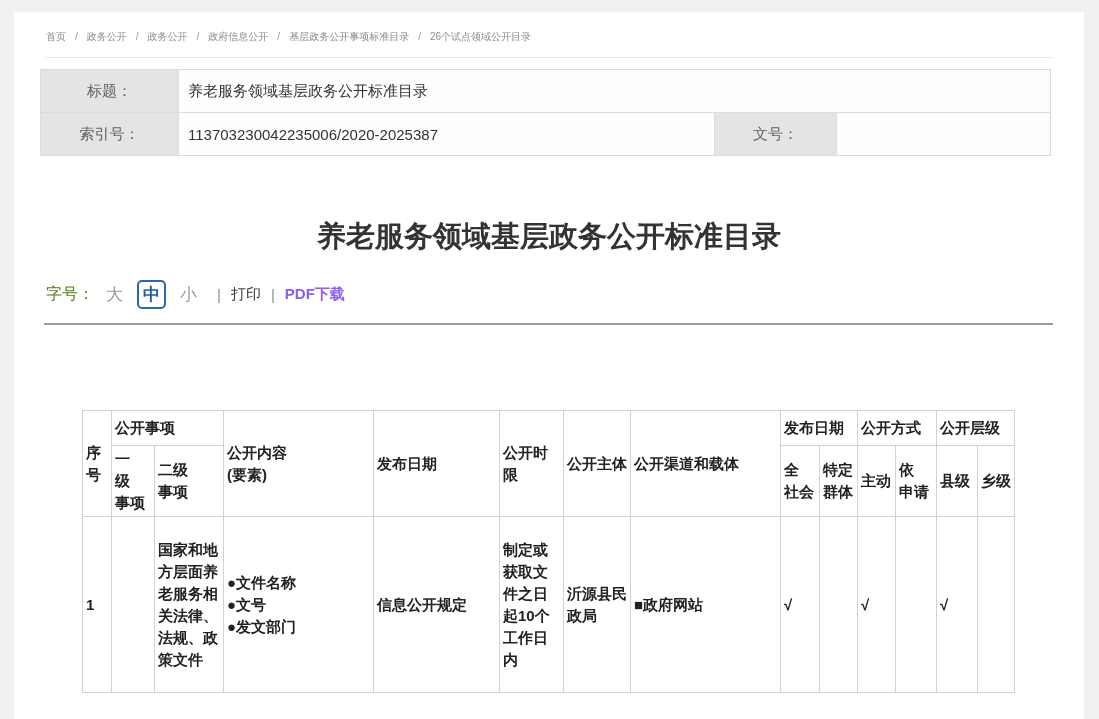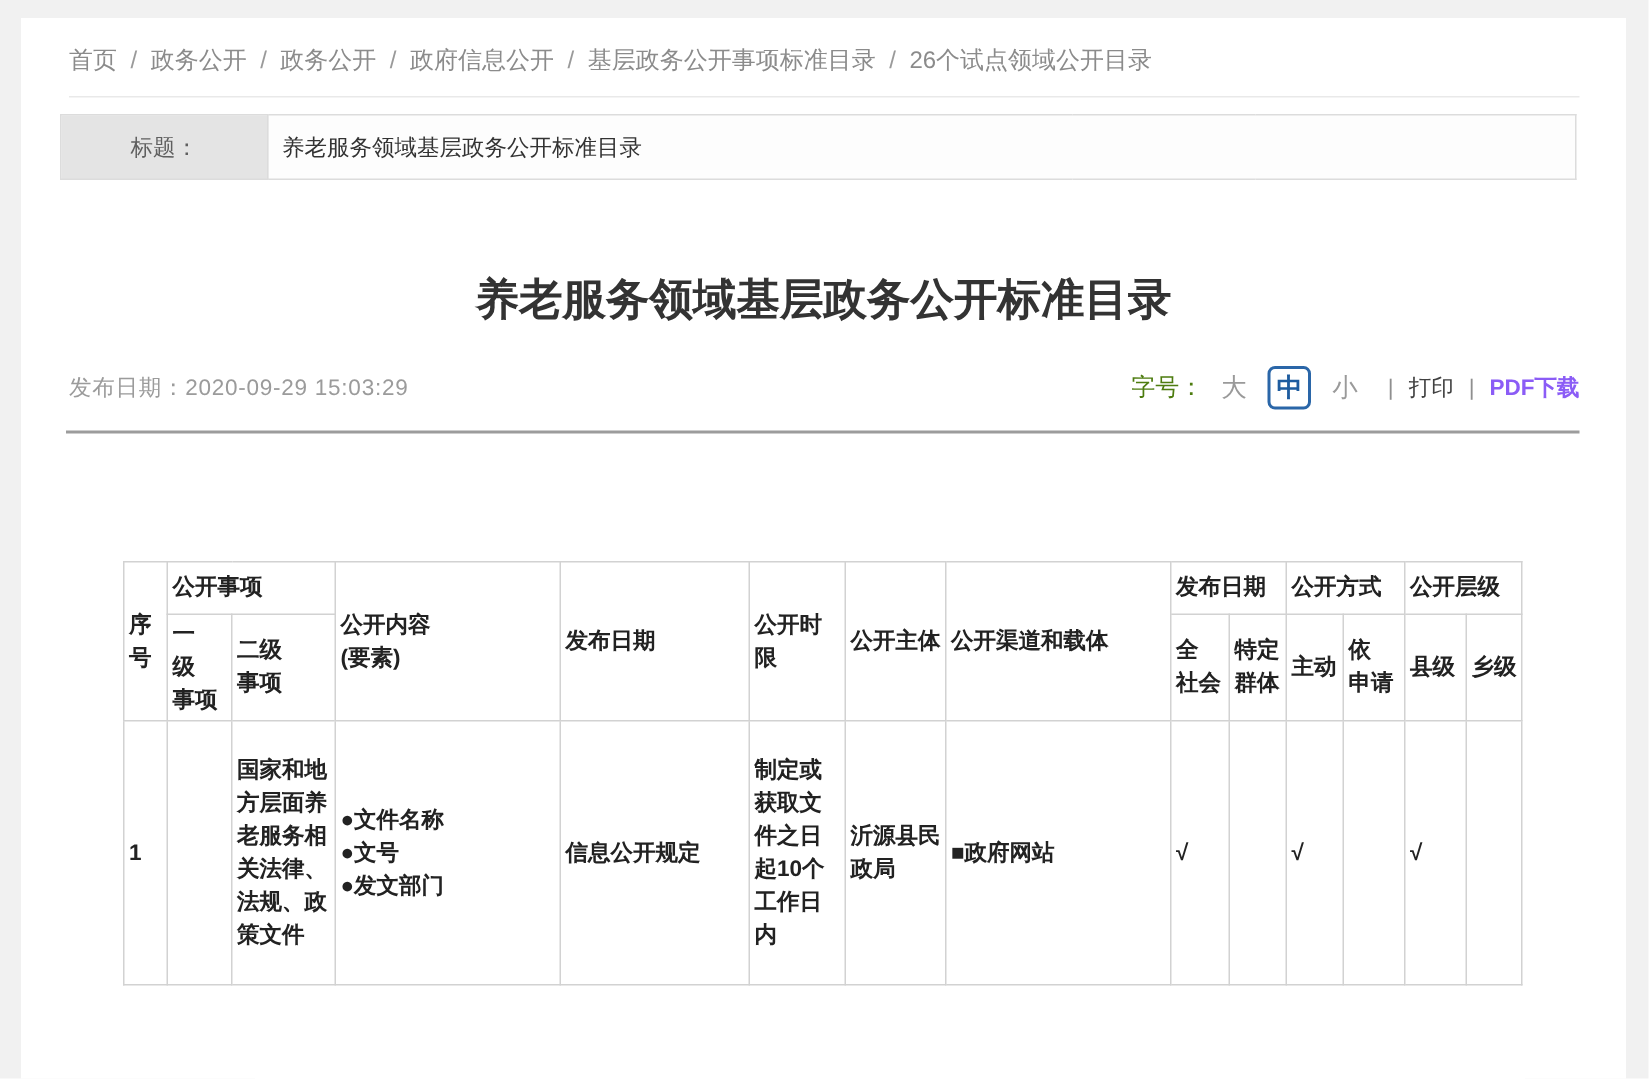--- a/index.html
+++ b/index.html
@@ -13,21 +13,21 @@
     margin: 12px 15px 0 14px;
     background: #ffffff;
     min-height: 760px;
   }
 
   
   .breadcrumb {
     margin: 0 31px 0 32px;
     padding: 18px 0 13px 0;
     border-bottom: 1px solid #e9e9e9;
-    font-size: 16px; color: #8b8b8b;
+    font-size: 10px; color: #8b8b8b;
   }
   .breadcrumb a { color: #8b8b8b; text-decoration: none; cursor: pointer; }
   .breadcrumb .sep { margin: 0 9px; color: #9a9a9a; }
 
   
   table.meta {
     margin: 11px 0 0 26px;
     width: 1010px;
     border-collapse: collapse;
     table-layout: fixed;
@@ -122,27 +122,32 @@
       <col style="width:138px">
         <col style="width:536px">
         <col style="width:122px">
         <col style="width:214px">
     </colgroup>
     <tbody>
         <tr>
       <td class="lbl">标题：</td>
       <td class="val" colspan="3">养老服务领域基层政务公开标准目录</td>
     </tr>
+    <tr>
+      <td class="lbl">索引号：</td>
+      <td class="val">113703230042235006/2020-2025387</td>
+      <td class="lbl">文号：</td>
+      <td class="val"></td>
+    </tr>
   </tbody>
     </table>
 
   <h1 class="article-title">养老服务领域基层政务公开标准目录</h1>
 
   <div class="toolbar">
-    <div class="pubdate"><span>发布日期：</span><span>2020-09-29 15:03:29</span></div>
     <div class="tools">
       <span class="fs-label">字号：</span>
       <span class="fs-btn">大</span>
       <span class="fs-btn active">中</span>
       <span class="fs-btn">小</span>
       <span class="bar">|</span>
       <a class="tool-link">打印</a>
       <span class="bar">|</span>
       <a class="tool-link pdf">PDF下载</a>
     </div>

